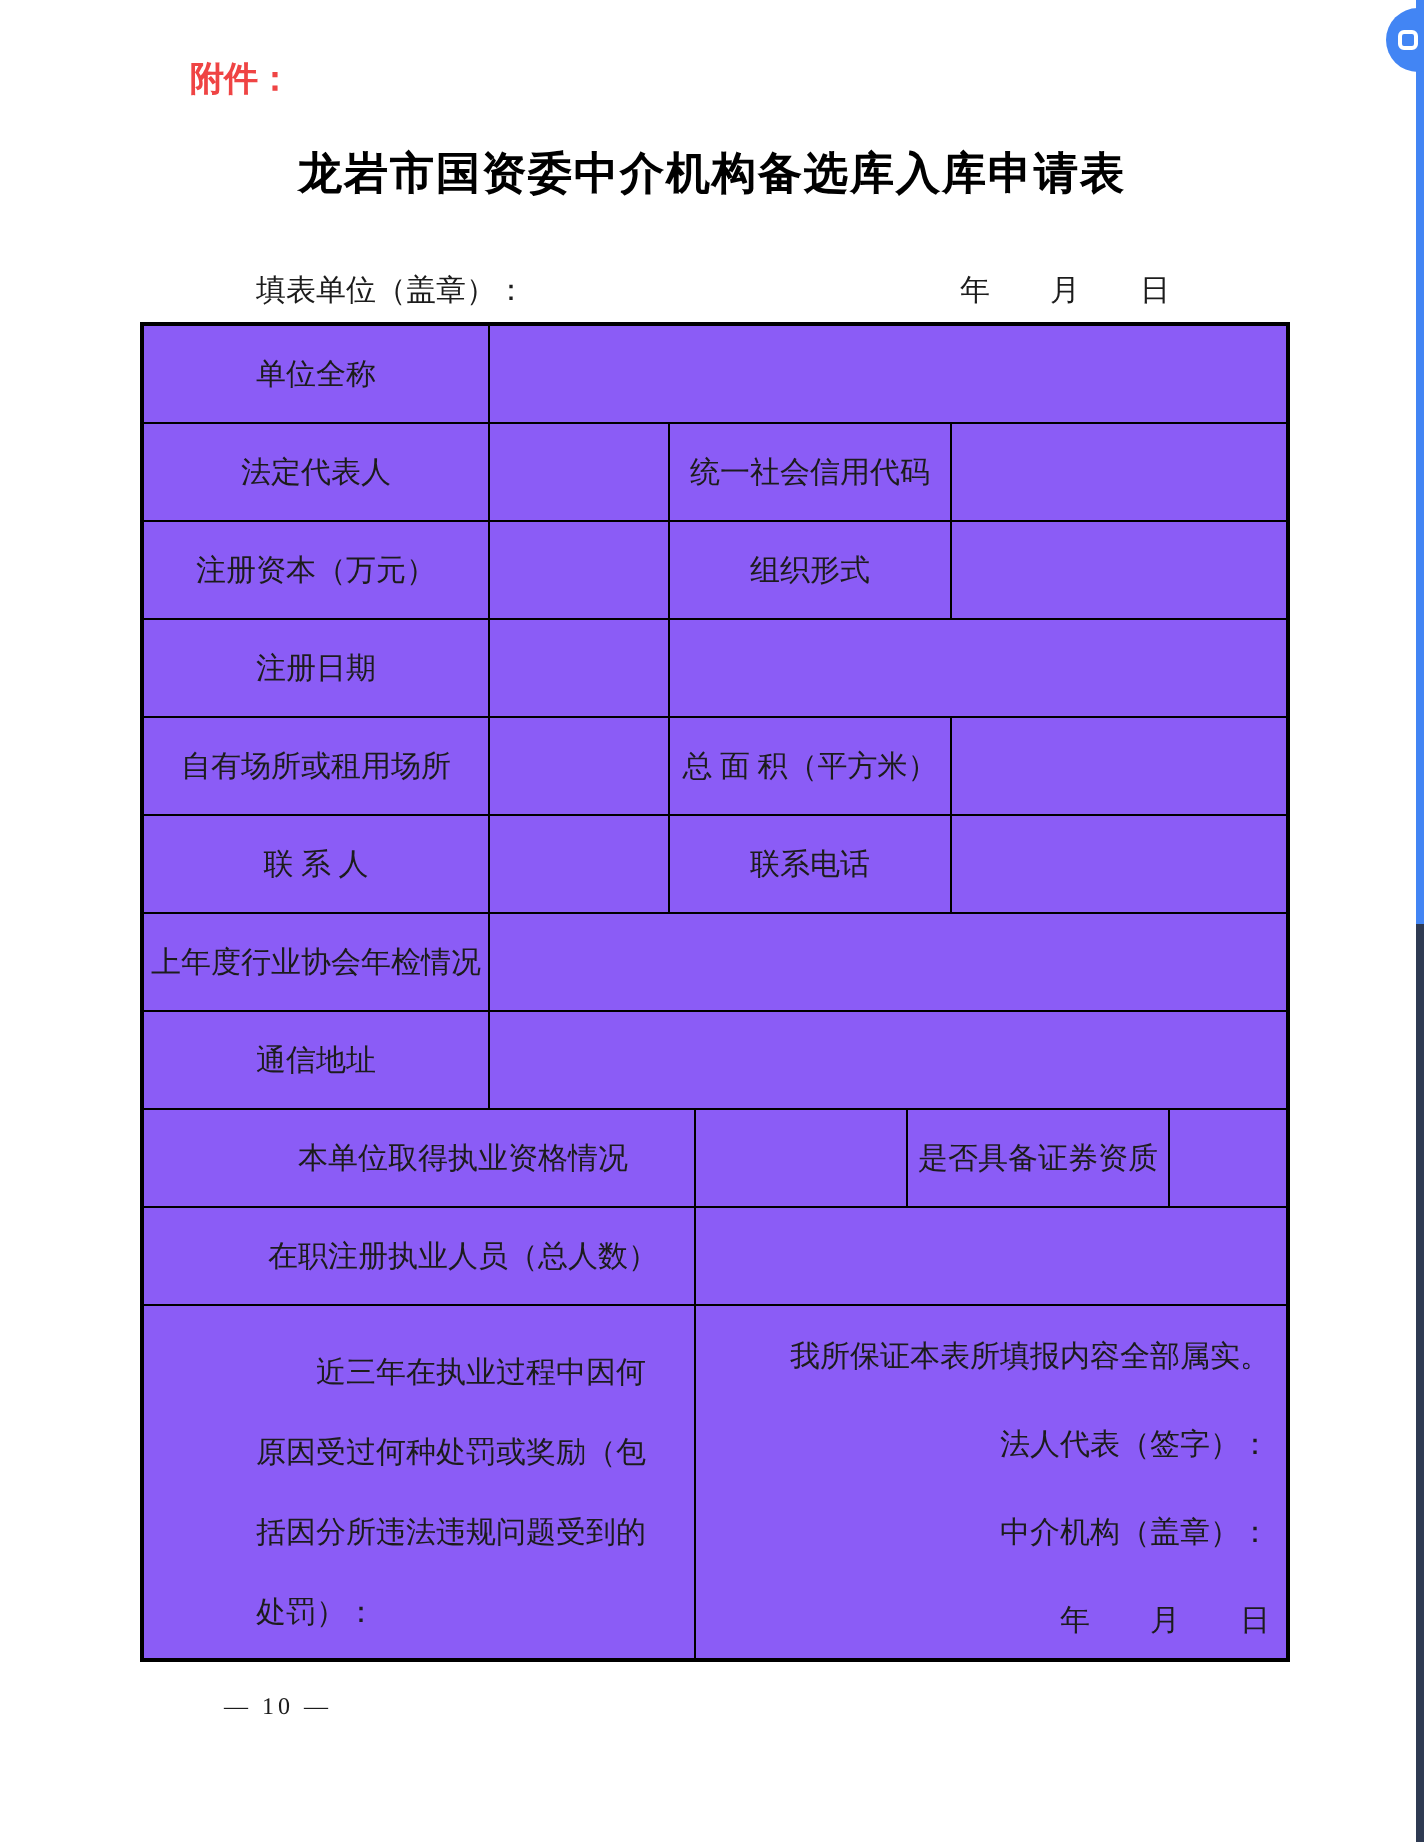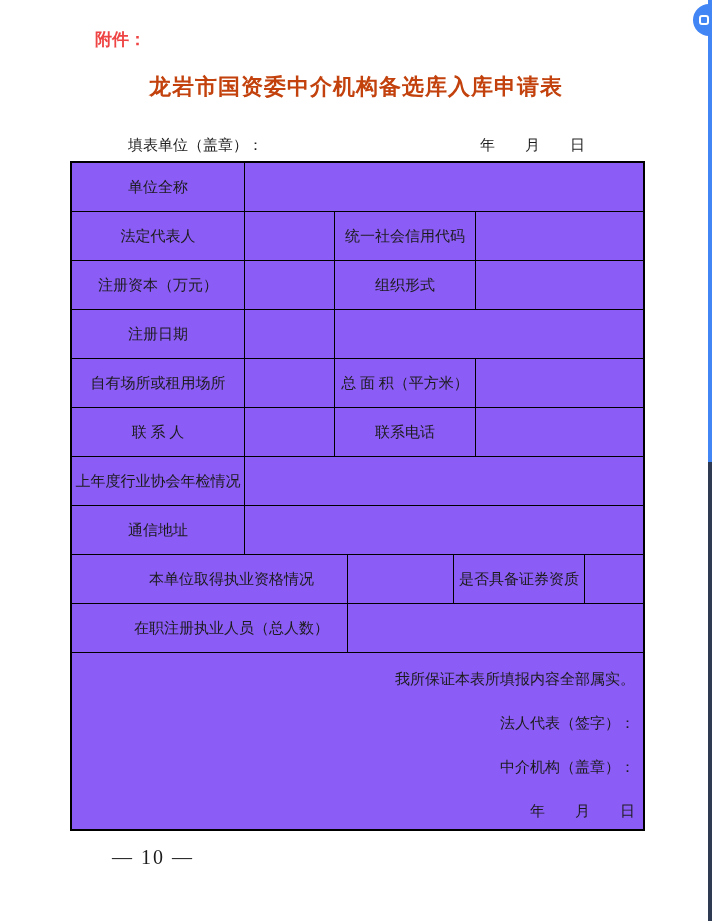--- a/index.html
+++ b/index.html
@@ -14,21 +14,21 @@
   }
   .attachment {
     position: absolute; left: 95px; top: 28px;
     font-family: "Liberation Sans", sans-serif;
     font-weight: bold; font-size: 17px; color: #ef4444;
   }
   .title {
     position: absolute; left: 0; top: 72px; width: 712px;
     text-align: center;
     font-family: Liberation Sans, sans-serif;
-    font-weight: bold; font-size: 22px; letter-spacing: 1px; color: #c2410c;
+    font-weight: bold; font-size: 22px; letter-spacing: 1px; color: #000000;
   }
   .subheader {
     position: absolute; left: 70px; top: 136px; width: 575px;
     display: flex; justify-content: space-between;
     padding-left: 58px; padding-right: 60px;
     font-size: 15px;
   }
   .form-table {
     position: absolute; left: 70px; top: 161px; width: 575px;
     border: 2px solid #000;
@@ -55,21 +55,21 @@
   }
   .penalty-label p { text-indent: 2em; line-height: 40px; }
   .sign-cell {
     align-items: flex-end; justify-content: flex-start;
     text-align: left; flex-direction: column;
     padding: 16px 8px 0 20px;
   }
   .sign-cell p { line-height: 20px; margin-bottom: 24px; }
   .page-number {
     position: absolute; left: 112px; top: 846px;
-    font-size: 20px; letter-spacing: 2px;
+    font-size: 12px; letter-spacing: 2px;
   }
   
   .scroll-thumb {
     position: absolute; right: 0; top: 0; width: 4px; height: 462px;
     background: #4285f4;
   }
   .scroll-track {
     position: absolute; right: 0; top: 462px; width: 4px; height: 459px;
     background: #2e3a52;
   }
@@ -155,20 +155,23 @@
     <div class="cell w-lab9">是否具备证券资质</div>
     <div class="cell end"></div>
   </div>
 
   <div class="trow">
     <div class="cell w-wide">在职注册执业人员（总人数）</div>
     <div class="cell end"></div>
   </div>
 
   <div class="trow last">
+    <div class="cell w-wide penalty-label">
+      <p>近三年在执业过程中因何原因受过何种处罚或奖励（包括因分所违法违规问题受到的处罚）：</p>
+    </div>
     <div class="cell end sign-cell">
       <p>我所保证本表所填报内容全部属实。</p>
       <p>法人代表（签字）：</p>
       <p>中介机构（盖章）：</p>
       <p>年　　月　　日</p>
     </div>
   </div>
 
 </div>
 

